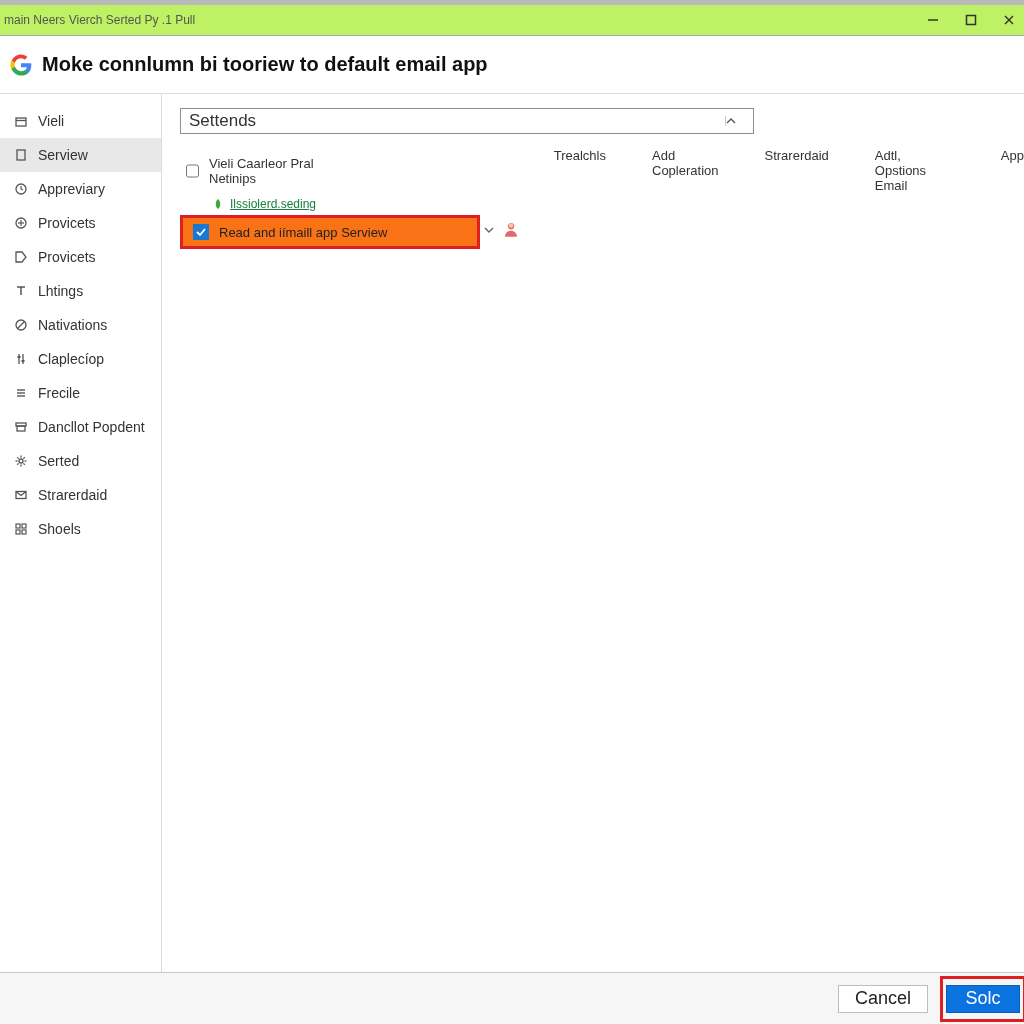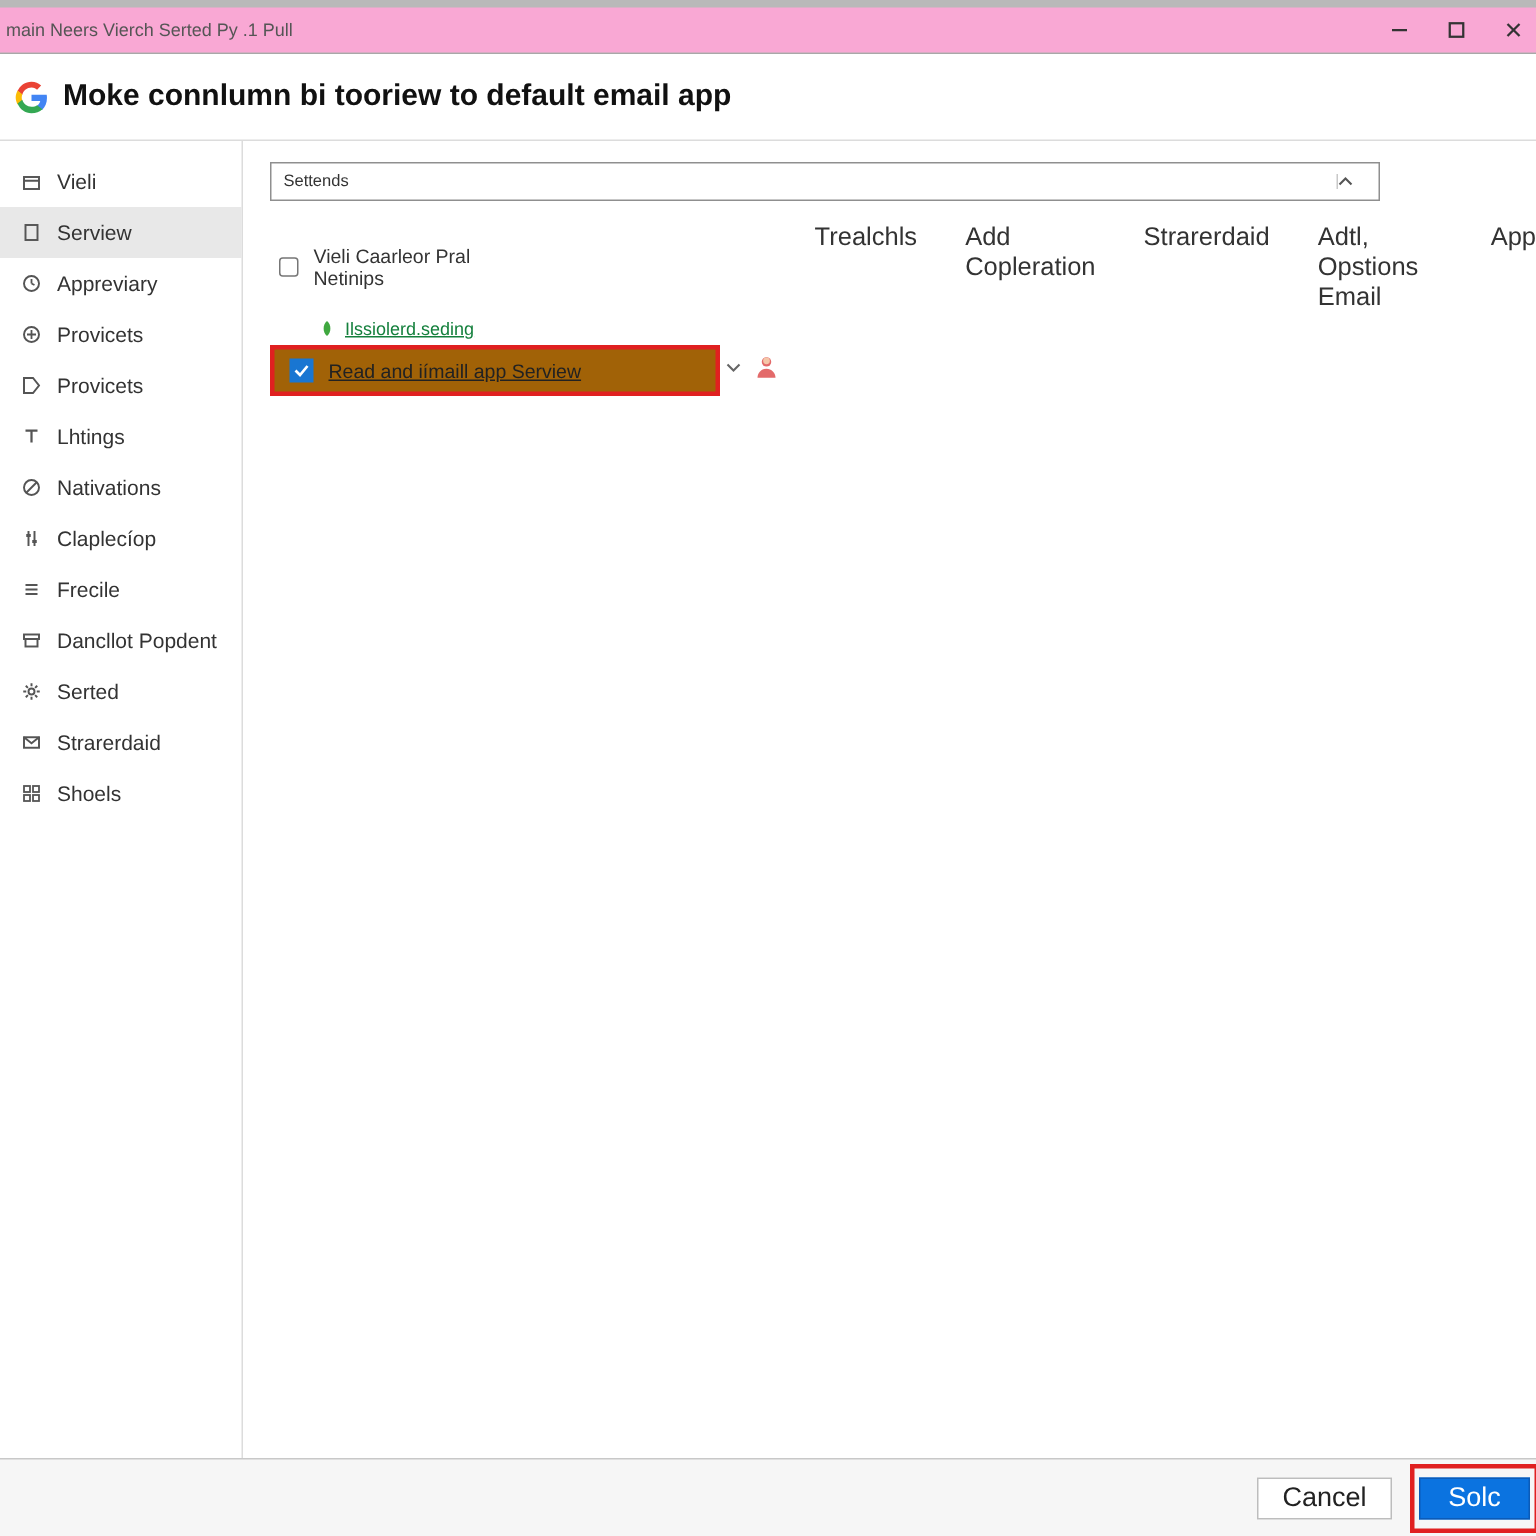--- a/index.html
+++ b/index.html
@@ -1,50 +1,50 @@
 <!DOCTYPE html>
 <html><head>
 <meta charset="utf-8">
 <style>
 * { margin: 0; padding: 0; box-sizing: border-box; font-family: "Segoe UI", Arial, sans-serif; }
 html, body { width: 1024px; height: 1024px; overflow: hidden; background: #fff; }
 .window { width: 1024px; height: 1024px; display: flex; flex-direction: column; background: #fff; }
 .titlebar { height: 36px; background: #b9b9b9; display: flex; align-items: flex-end; border-bottom: 1px solid #a8a8a8; }
-.titlebar-inner { flex: 1; height: 30px; background: #f9a8d4; display: flex; align-items: center; justify-content: space-between; padding: 0 0 0 4px; }
+.titlebar-inner { flex: 1; height: 30px; background: #bef264; display: flex; align-items: center; justify-content: space-between; padding: 0 0 0 4px; }
 .titlebar-text { font-size: 12px; color: #555; }
 .win-controls { display: flex; gap: 24px; padding-right: 8px; align-items: center; }
 .win-controls span { width: 14px; height: 14px; display: flex; align-items: center; justify-content: center; color: #333; }
 .header { height: 58px; display: flex; align-items: center; padding: 0 10px; gap: 10px; border-bottom: 1px solid #dcdcdc; }
 .g-logo { width: 22px; height: 22px; }
 .page-title { font-size: 20px; font-weight: 600; color: #111; }
 .body-area { flex: 1; display: flex; overflow: hidden; }
 .sidebar { width: 162px; border-right: 1px solid #dcdcdc; padding-top: 10px; }
 .sidebar-item { height: 34px; display: flex; align-items: center; gap: 10px; padding: 0 14px; font-size: 14px; color: #333; cursor: pointer; }
 .sidebar-item.selected { background: #e8e8e8; }
 .sidebar-item .icon { width: 14px; height: 14px; display: flex; align-items: center; justify-content: center; color: #444; }
 .main { flex: 1; padding: 14px 0 0 18px; display: flex; flex-direction: column; }
-.combo { width: 740px; height: 26px; border: 1px solid #8f8f8f; display: flex; align-items: center; justify-content: space-between; padding: 0 8px; font-size: 11px; color: #333; margin-bottom: 14px; }
+.combo { width: 574px; height: 26px; border: 1px solid #8f8f8f; display: flex; align-items: center; justify-content: space-between; padding: 0 8px; font-size: 17px; color: #333; margin-bottom: 14px; }
 .combo .caret { width: 20px; text-align: center; color: #555; border-left: 1px solid #c8c8c8; }
 .columns { display: flex; gap: 40px; font-size: 13px; color: #333; margin-bottom: 4px; padding-left: 6px; }
 .col-left { display: flex; align-items: center; gap: 10px; }
 .col-left input[type=checkbox] { width: 14px; height: 14px; }
 .row-sub { padding-left: 32px; font-size: 12px; color: #15803d; text-decoration: underline; margin-bottom: 4px; display: flex; align-items: center; gap: 6px; }
 .row-sub .leaf { color: #3fa83f; text-decoration: none; font-size: 12px; }
 .selected-row-wrap { position: relative; width: 340px; }
-.selected-row { border: 3px solid #e02020; background: #a16207; height: 34px; display: flex; align-items: center; gap: 10px; padding: 0 10px; font-size: 13px; color: #222; text-decoration: underline; }
+.selected-row { border: 3px solid #e02020; background: #f97316; height: 34px; display: flex; align-items: center; gap: 10px; padding: 0 10px; font-size: 13px; color: #222; }
 .selected-row .chk { width: 16px; height: 16px; background: #1976d2; display: flex; align-items: center; justify-content: center; color: #fff; font-size: 11px; }
 .row-right-extras { position: absolute; left: 304px; top: 6px; display: flex; align-items: center; gap: 8px; }
 .row-right-extras .chev { color: #666; font-size: 12px; }
 .person-icon { width: 18px; height: 18px; }
 .footer { height: 52px; border-top: 1px solid #c8c8c8; display: flex; align-items: center; justify-content: flex-end; gap: 12px; padding: 0 0 0 14px; background: #f6f6f6; }
 .btn { height: 28px; min-width: 74px; padding: 0 16px; font-size: 18px; display: flex; align-items: center; justify-content: center; cursor: pointer; }
 .btn-cancel { background: #fff; border: 1px solid #bdbdbd; color: #222; }
 .btn-ok { background: #0b73e0; border: 1px solid #0b5bb8; color: #fff; }
 .btn-ok-wrap { border: 3px solid #e02020; padding: 6px 3px 6px 3px; margin-right: -2px; }
-.column-tabs { display: flex; gap: 32px; font-size: 17px; color: #333; }
+.column-tabs { display: flex; gap: 46px; font-size: 13px; color: #333; }
 .column-tabs span { cursor: default; }
 svg { display: block; }
 </style>
 </head>
 <body>
 
 <div class="window">
 
   <div class="titlebar">
     <div class="titlebar-inner">

